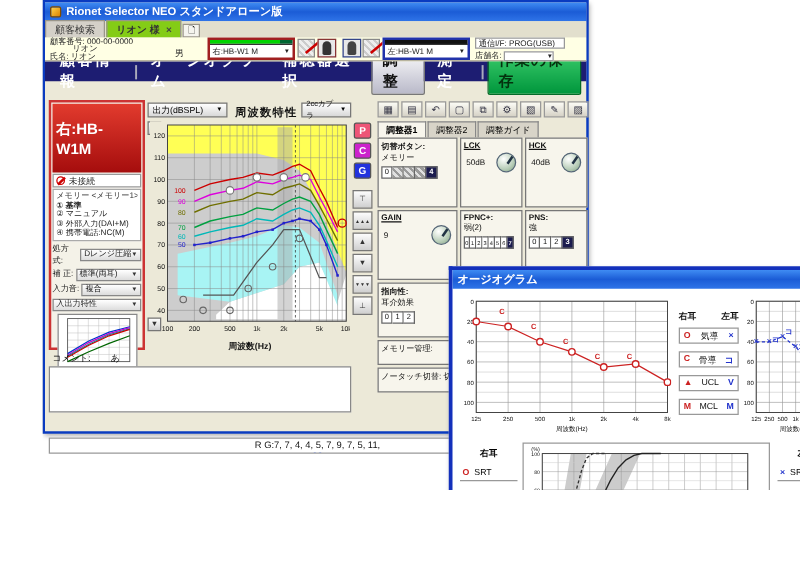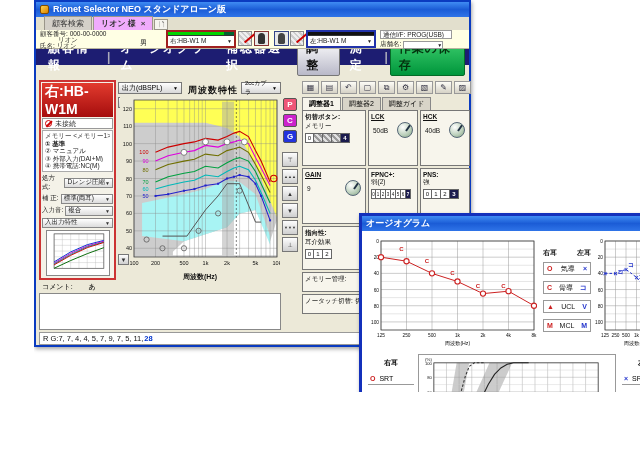--- a/index.html
+++ b/index.html
@@ -8,34 +8,34 @@
   .abs{position:absolute;}
   
   .win{position:absolute;border:2px solid #0a3bc0;background:#ece9d8;box-shadow:1px 2px 4px rgba(0,0,0,.35);}
   .titlebar{height:15px;background:linear-gradient(180deg,#3f8cf3 0%,#1b5cd6 50%,#2f74e8 100%);
     color:#fff;font-size:9px;font-weight:bold;display:flex;align-items:center;padding:0 4px;gap:4px;}
   .titleicon{width:9px;height:9px;background:linear-gradient(135deg,#ffd34d,#d98200);border:1px solid #804c00;border-radius:2px;flex:0 0 auto;}
   .closebtn{margin-left:auto;width:15px;height:11px;background:linear-gradient(180deg,#f59a8c,#d33c1d);border:1px solid #fff;
     border-radius:2px;color:#fff;font-size:8px;line-height:9px;text-align:center;font-weight:bold;}
   
   .menubar{height:13px;background:#f3f1e4;border-bottom:1px solid #c9c5b2;display:flex;align-items:center;gap:9px;padding:0 5px;font-size:8px;color:#222;}
-  .tabrow{height:13px;display:flex;align-items:flex-end;gap:1px;padding:0 8px;background:#e2dfcd;}
+  .tabrow{height:13px;display:flex;align-items:flex-end;gap:1px;padding:0 0;background:#e2dfcd;}
   .tab{font-size:8px;padding:1px 7px;border:1px solid #9a968a;border-bottom:none;background:#d4d0c8;color:#333;}
-  .tab.active{background:#f0abfc;font-weight:bold;}
+  .tab.active{background:#84cc16;font-weight:bold;}
   .tab .x{color:#444;margin-left:5px;font-weight:bold;}
   .newtab{width:14px;height:11px;border:1px solid #9a968a;background:#f5f4ee;font-size:7px;text-align:center;line-height:10px;}
   .infobar{height:19px;background:#ffffe4;border-bottom:1px solid #b8b49e;position:relative;font-size:6.5px;color:#222;}
   .navbar{height:16px;background:#1d1d72;display:flex;align-items:center;gap:2px;padding:0 4px;color:#fff;font-size:12px;font-weight:bold;}
   .navitem{padding:1px 8px;letter-spacing:2px;}
   .navsep{color:#aab;}
   .navitem.active{background:linear-gradient(180deg,#ffffff,#b9b9c9);color:#111;border:1px solid #777;border-radius:2px;}
   .navsave{margin-left:auto;background:linear-gradient(180deg,#3fd06f,#00963c);color:#04320e;border:1px solid #046b27;padding:1px 8px;border-radius:2px;letter-spacing:1px;}
   
   .leftpanel{border:2px solid #cc3333;background:#f4f2e8;font-size:6.5px;color:#222;padding:1px;}
-  .lp-head{background:linear-gradient(180deg,#e23b2e,#a50d0d);color:#fff;font-weight:bold;font-size:14px;padding:0 3px;}
+  .lp-head{background:linear-gradient(180deg,#e23b2e,#a50d0d);color:#fff;font-weight:bold;font-size:12px;padding:12px 3px;}
   .lp-conn{display:flex;align-items:center;gap:3px;border:1px solid #999;background:#fff;margin:1px 0;padding:0 2px;height:11px;font-size:7px;}
   .no-sign{width:7px;height:7px;border:1.5px solid #cc0000;border-radius:50%;position:relative;flex:0 0 auto;}
   .no-sign:after{content:"";position:absolute;left:-1px;top:2.2px;width:8px;height:1.5px;background:#cc0000;transform:rotate(-45deg);}
   .lp-list{border:1px solid #aaa;background:#fff;padding:1px 2px;margin-bottom:2px;}
   .lp-list div{line-height:7.5px;white-space:nowrap;overflow:hidden;}
   .lp-row{display:flex;align-items:center;gap:2px;margin:2px 0;}
   .lp-sel{flex:1;border:1px solid #888;background:linear-gradient(180deg,#fff,#dcdcdc);padding:0 2px;display:flex;justify-content:space-between;align-items:center;height:10px;white-space:nowrap;}
   .lp-sel .arr{font-size:5px;color:#333;}
   .iothumb{border:1px solid #888;background:#fff;margin:2px auto;display:block;}
   
@@ -424,21 +424,21 @@
     <div class="abs abox" style="left:266px;top:270px;width:64px;height:20px;">メモリー管理:</div>
     <div class="abs abox" style="left:266px;top:292px;width:64px;height:20px;">ノータッチ切替: 切</div>
     <div class="abs abox" style="left:332px;top:270px;width:102px;height:57px;">
       <div class="t">その他の調整</div>
       <div>AMC: 切</div>
       <div>お知らせ音: 入</div>
       <div>起動音: 切</div>
       <div>ベント特性: 切</div>
     </div>
 
-    <div class="abs statusbar" style="left:3px;top:330px;width:430px;height:13px;">
+    <div class="abs statusbar" style="left:3px;top:348px;width:430px;height:13px;flex-direction:column;">
       <span>R G:7, 7, 4, 4, 5, 7, 9, 7, 5, 11, </span>
       <span class="hl">28</span>
     </div>
   </div>
 
   <div class="win aud-win" style="left:325px;top:213px;width:313px;height:237px;z-index:10;">
     <div class="titlebar" style="height:15px;">
       <span>オージオグラム</span>
       <span class="closebtn">×</span>
     </div>

